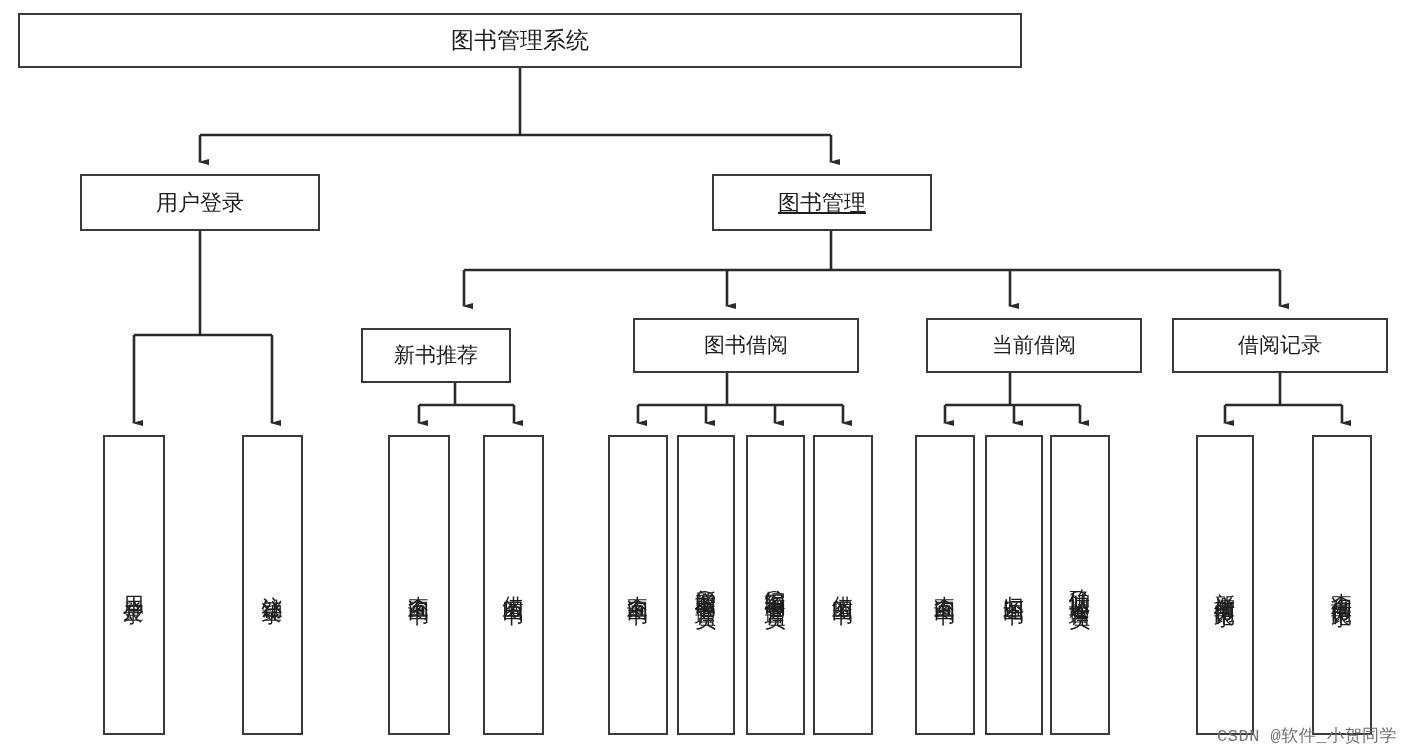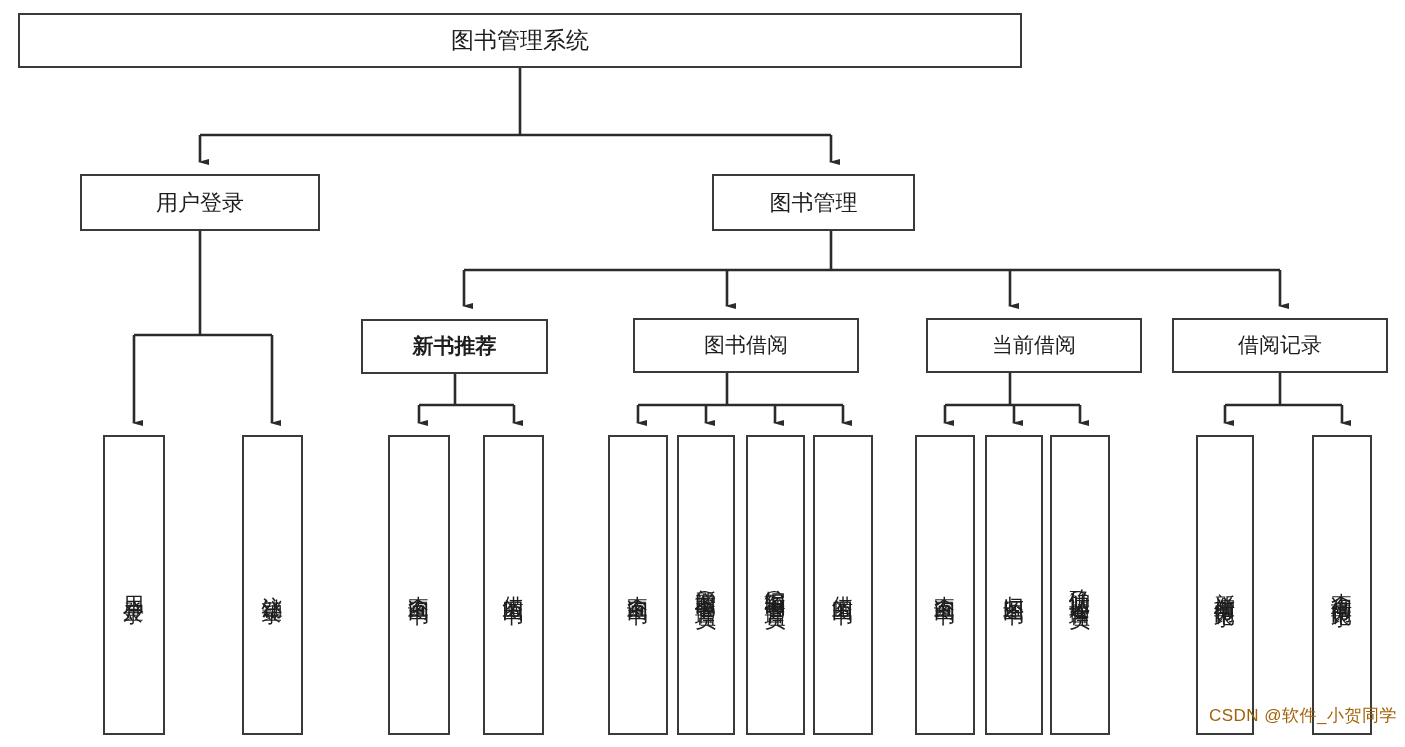--- a/index.html
+++ b/index.html
@@ -61,26 +61,27 @@
     text-orientation: upright;
     font-size: 21px;
     letter-spacing: 3px;
     line-height: 1.0;
     white-space: normal;
     max-height: 290px;
   }
   #watermark {
     position: absolute;
     right: 8px;
-    bottom: 20px;
+    bottom: 0;
     font-size: 17px;
-    color: #a16207;
+    color: #737373;
     letter-spacing: 0.5px;
     white-space: nowrap;
     user-select: none;
+    font-family: Liberation Mono, monospace;
   }
 </style>
 </head>
 <body>
 
 <div id="diagram-root">
 
   <svg id="edges-layer" viewBox="0 0 1405 747" width="1405" height="747" xmlns="http://www.w3.org/2000/svg">
     <defs>
       <marker id="arrow" markerWidth="10" markerHeight="12" refX="3" refY="9" orient="auto" markerUnits="userSpaceOnUse">
@@ -131,25 +132,25 @@
     </g>
   </svg>
 
   <div class="node node-root" style="left:18px; top:13px; width:1004px; height:55px;">
     <span class="label">图书管理系统</span>
   </div>
 
   <div class="node node-branch" style="left:80px; top:174px; width:240px; height:57px;">
     <span class="label">用户登录</span>
   </div>
-  <div class="node node-branch" style="left:712px; top:174px; width:203px; height:57px;">
+  <div class="node node-branch" style="left:712px; top:174px; width:220px; height:57px;text-decoration:underline;">
     <span class="label">图书管理</span>
   </div>
 
-  <div class="node node-mid" style="left:361px; top:319px; width:187px; height:55px;font-weight:bold;">
+  <div class="node node-mid" style="left:361px; top:328px; width:150px; height:55px;">
     <span class="label">新书推荐</span>
   </div>
   <div class="node node-mid" style="left:633px; top:318px; width:226px; height:55px;">
     <span class="label">图书借阅</span>
   </div>
   <div class="node node-mid" style="left:902px; top:318px; width:216px; height:55px;margin-left:24px;">
     <span class="label">当前借阅</span>
   </div>
   <div class="node node-mid" style="left:1172px; top:318px; width:216px; height:55px;">
     <span class="label">借阅记录</span>

